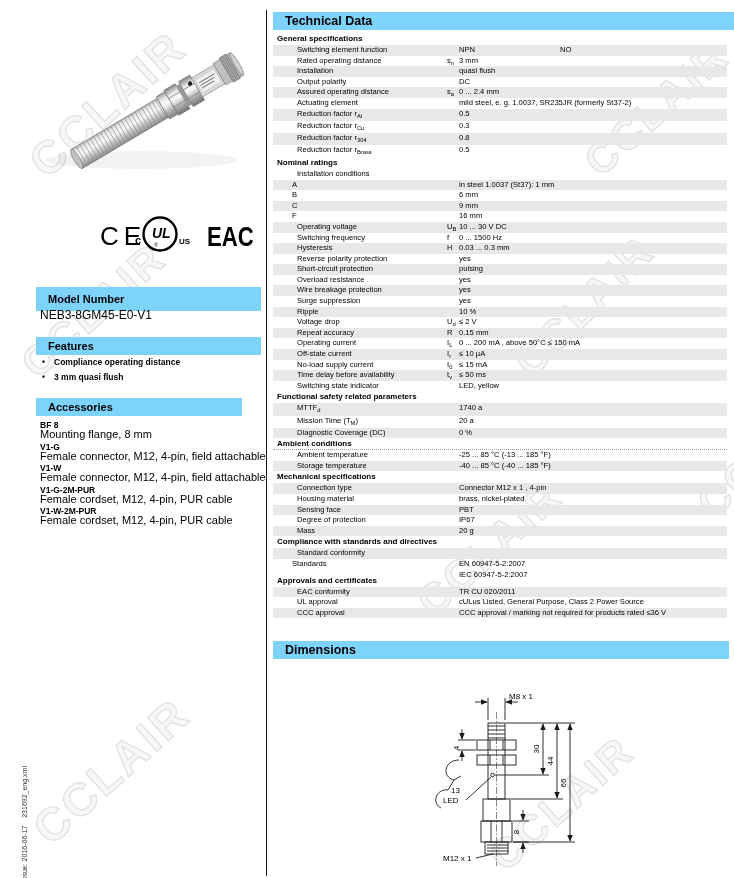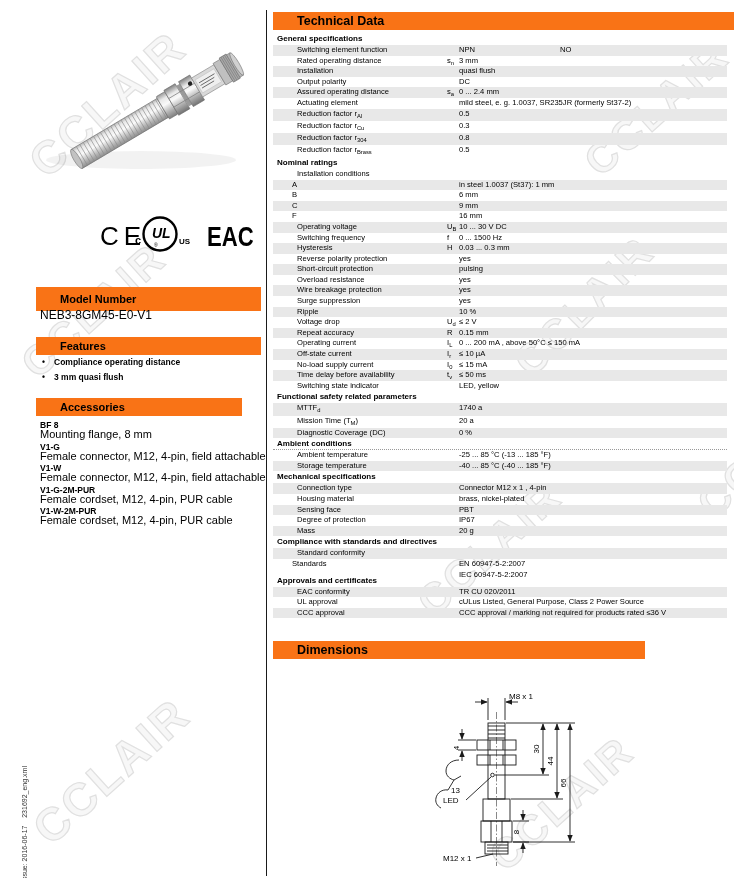--- a/index.html
+++ b/index.html
@@ -9,22 +9,22 @@
   
   .wm{position:absolute;font-weight:bold;letter-spacing:3px;white-space:nowrap;
       color:rgba(0,0,0,0.03);-webkit-text-stroke:1.2px #e0e0e0;
       transform-origin:0 0;z-index:0;pointer-events:none;}
   
   #issue{position:absolute;left:21px;top:882px;transform-origin:0 0;
          transform:rotate(-90deg);font-size:7px;color:#333;white-space:pre;z-index:2;}
   
   #divider{position:absolute;left:266px;top:10px;width:1px;height:866px;background:#1a1a1a;z-index:1;}
   
-  .bar{background:#f97316;font-weight:bold;color:#000;display:flex;align-items:center;
-       padding-left:24px;box-sizing:border-box;z-index:2;}
+  .bar{background:#7dd3fc;font-weight:bold;color:#000;display:flex;align-items:center;
+       padding-left:12px;box-sizing:border-box;z-index:2;}
   .bar.big{font-size:12.5px;}
   .bar.small{font-size:11px;}
   
   #model-value{position:absolute;left:40px;top:308px;font-size:12px;font-weight:normal;z-index:2;}
   #features-list{position:absolute;left:42px;top:357px;z-index:2;font-size:8.5px;font-weight:bold;}
   #features-list .feat{display:flex;margin-bottom:5px;}
   #features-list .dot{width:12px;}
   #acc-list{position:absolute;left:40px;top:420px;z-index:2;}
   #acc-list .acc-name{font-size:8.5px;font-weight:bold;line-height:10px;}
   #acc-list .acc-desc{font-size:11px;line-height:9px;margin-bottom:2.5px;}
@@ -36,21 +36,21 @@
   .sec-title.dashed{border-bottom:1px dotted #999;box-sizing:border-box;}
   .row{position:relative;min-height:10.6px;line-height:10.6px;font-size:7.6px;}
   .row.shaded{background:#e8e8e8;}
   .row .lbl{display:block;padding-left:24px;padding-right:190px;}
   .row .lbl.ind2{padding-left:19px;}
   .row .sym{position:absolute;left:174px;top:0;}
   .row .val{position:absolute;left:186px;top:0;width:265px;}
   .row .val2{position:absolute;left:287px;top:0;}
   sub{font-size:5.8px;vertical-align:-1.5px;}
   
-  #dim-bar{left:273px;top:641px;width:372px;height:18px;position:absolute;}
+  #dim-bar{left:273px;top:641px;width:456px;height:18px;position:absolute;}
   #dim-svg{position:absolute;left:273px;top:660px;z-index:2;}
   #photo-svg{position:absolute;left:36px;top:20px;z-index:2;}
   #marks-svg{position:absolute;left:36px;top:208px;z-index:2;}
   svg text{font-family:"Liberation Sans","DejaVu Sans",sans-serif;}
 </style>
 </head>
 <body>
 
 <div class="wm" style="left:18px;top:148px;font-size:46px;transform:rotate(-42deg);">CCLAIR</div>
 <div class="wm" style="left:575px;top:150px;font-size:42px;transform:rotate(-42deg);">CCLAIR</div>

